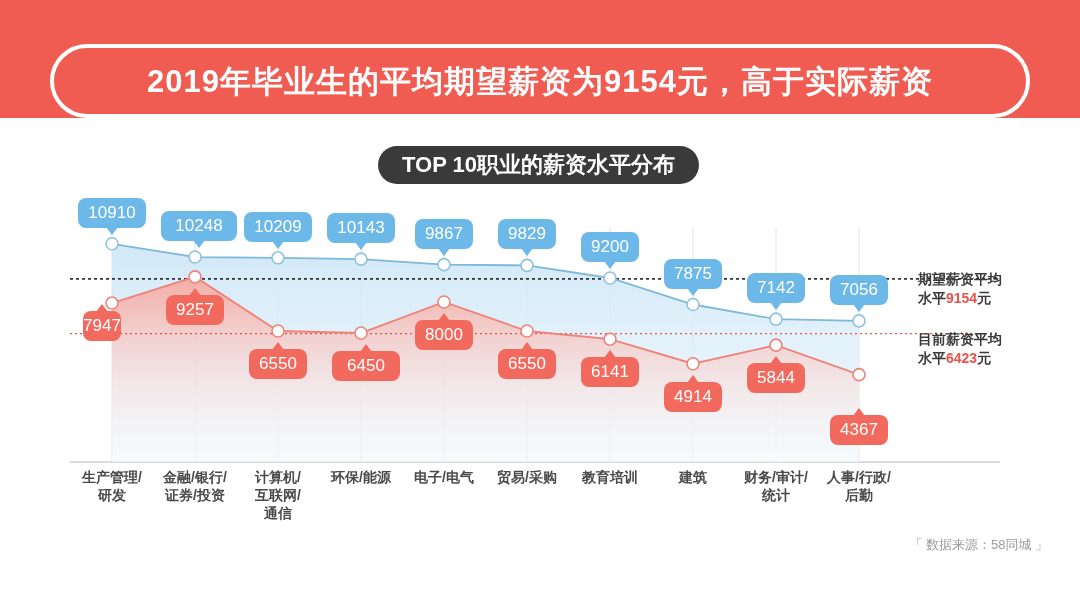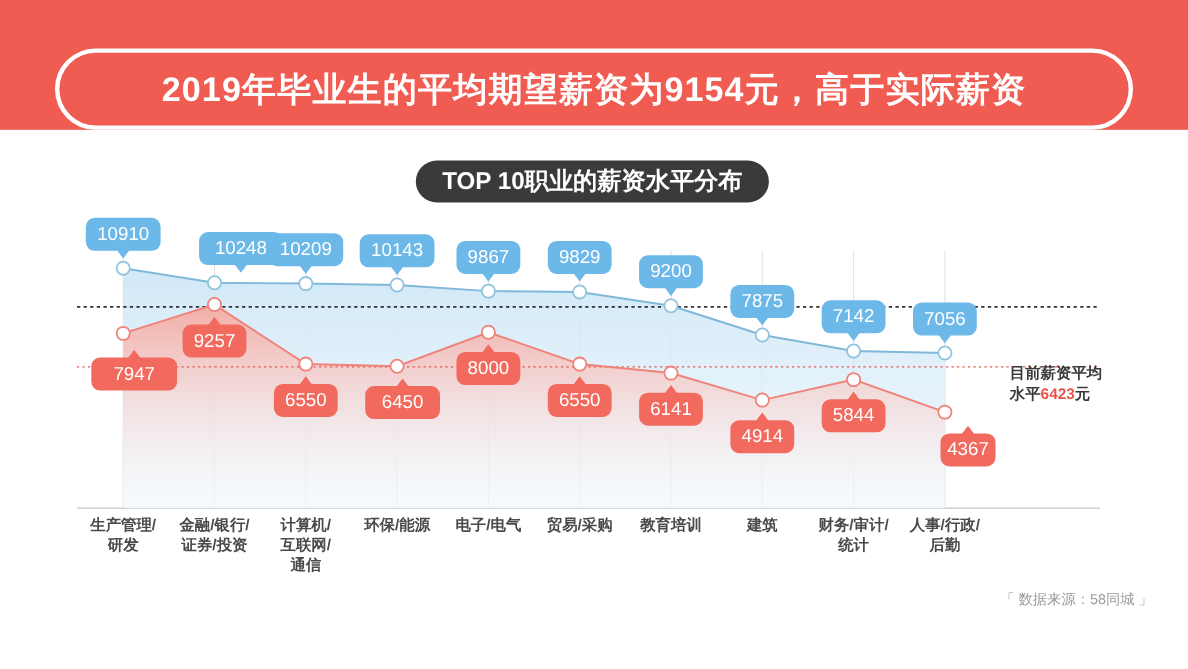--- a/index.html
+++ b/index.html
@@ -136,39 +136,39 @@
           <circle cx="610" cy="149.18" r="6" fill="#FFFFFF" stroke="#EE8379" stroke-width="1.6"></circle>
           <circle cx="693" cy="173.72" r="6" fill="#FFFFFF" stroke="#EE8379" stroke-width="1.6"></circle>
           <circle cx="776" cy="155.12" r="6" fill="#FFFFFF" stroke="#EE8379" stroke-width="1.6"></circle>
           <circle cx="859" cy="184.66" r="6" fill="#FFFFFF" stroke="#EE8379" stroke-width="1.6"></circle>
         </g>
     </svg>
   </div>
 
   <div id="badge-layer">
       <div class="badge blue" style="width: 68px; left: 78px; top: 197.8px;">10910<span class="tip"></span></div>
-      <div class="badge blue" style="width: 76px; left: 161px; top: 211.04px; margin-left: 20px;">10248<span class="tip"></span></div>
+      <div class="badge blue" style="width: 76px; left: 161px; top: 211.04px;">10248<span class="tip"></span></div>
       <div class="badge blue" style="width: 68px; left: 244px; top: 211.82px;">10209<span class="tip"></span></div>
       <div class="badge blue" style="width: 68px; left: 327px; top: 213.14px;">10143<span class="tip"></span></div>
       <div class="badge blue" style="width: 58px; left: 415px; top: 218.66px;">9867<span class="tip"></span></div>
       <div class="badge blue" style="width: 58px; left: 498px; top: 219.42px;">9829<span class="tip"></span></div>
       <div class="badge blue" style="width: 58px; left: 581px; top: 232px;">9200<span class="tip"></span></div>
       <div class="badge blue" style="width: 58px; left: 664px; top: 258.5px;">7875<span class="tip"></span></div>
       <div class="badge blue" style="width: 58px; left: 747px; top: 273.16px;">7142<span class="tip"></span></div>
       <div class="badge blue" style="width: 58px; left: 830px; top: 274.88px;">7056<span class="tip"></span></div>
-      <div class="badge red" style="width: 78px; left: 83px; top: 325px; text-align: center;">7947<span class="tip"></span></div>
+      <div class="badge red" style="width: 38px; left: 83px; top: 311px; text-align: center;">7947<span class="tip"></span></div>
       <div class="badge red" style="width: 58px; left: 166px; top: 294.86px;">9257<span class="tip"></span></div>
       <div class="badge red" style="width: 58px; left: 249px; top: 349px;">6550<span class="tip"></span></div>
       <div class="badge red" style="width: 68px; left: 332px; top: 351px;">6450<span class="tip"></span></div>
       <div class="badge red" style="width: 58px; left: 415px; top: 320px;">8000<span class="tip"></span></div>
       <div class="badge red" style="width: 58px; left: 498px; top: 349px;">6550<span class="tip"></span></div>
       <div class="badge red" style="width: 58px; left: 581px; top: 357.18px;">6141<span class="tip"></span></div>
       <div class="badge red" style="width: 58px; left: 664px; top: 381.72px;">4914<span class="tip"></span></div>
       <div class="badge red" style="width: 58px; left: 747px; top: 363.12px;">5844<span class="tip"></span></div>
-      <div class="badge red" style="width: 50px; left: 830px; top: 394px; margin-left: 25px;">4367<span class="tip"></span></div>
+      <div class="badge red" style="width: 58px; left: 830px; top: 415px;">4367<span class="tip"></span></div>
     </div>
 
   <div class="xlabels" id="xlabel-layer">
       <div class="xlabel" style="left: 57px; top: 0px;">
         <div>生产管理/</div>
         <div>研发</div>
       </div>
       <div class="xlabel" style="left: 140px; top: 0px;">
         <div>金融/银行/</div>
         <div>证券/投资</div>
@@ -196,20 +196,24 @@
       <div class="xlabel" style="left: 804px; top: 0px;">
         <div>人事/行政/</div>
         <div>后勤</div>
       </div>
       <div class="xlabel" style="left: 721px; top: 0px;">
         <div>财务/审计/</div>
         <div>统计</div>
       </div>
     </div>
 
+  <div class="annot" style="left:918px;top:270px;">
+    <div>期望薪资平均</div>
+    <div><span>水平</span><span class="hl">9154</span><span>元</span></div>
+  </div>
 
   <div class="annot" style="left:918px;top:330px;">
     <div>目前薪资平均</div>
     <div><span>水平</span><span class="hl">6423</span><span>元</span></div>
   </div>
 
   <div class="source">「 数据来源：58同城 」</div>
 
 </div>
 

